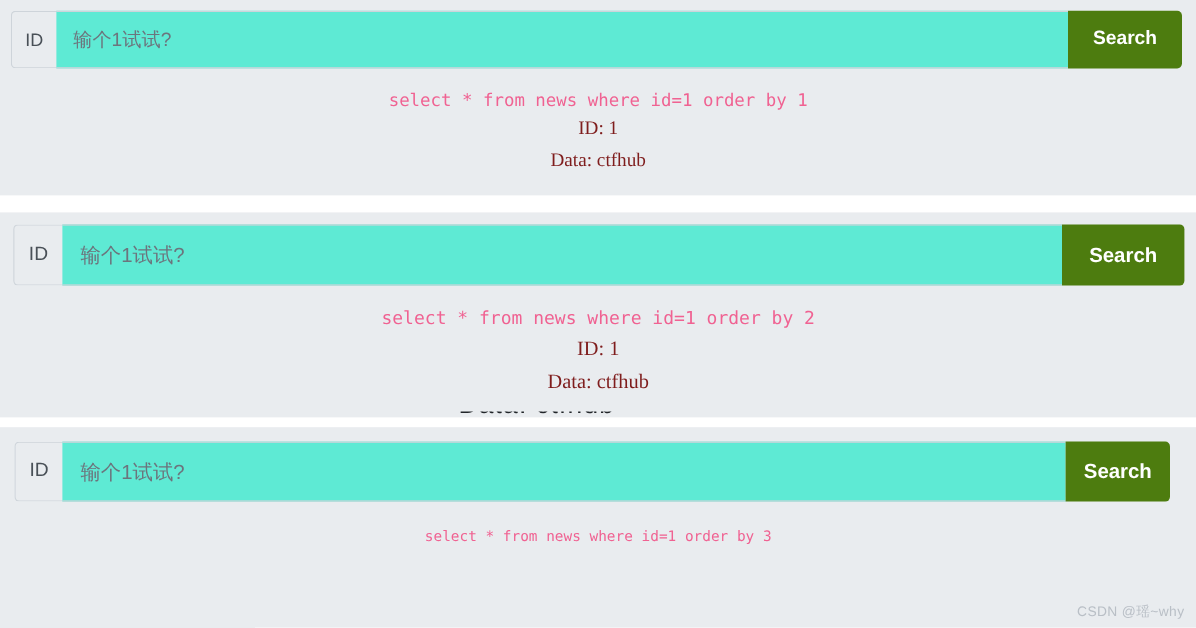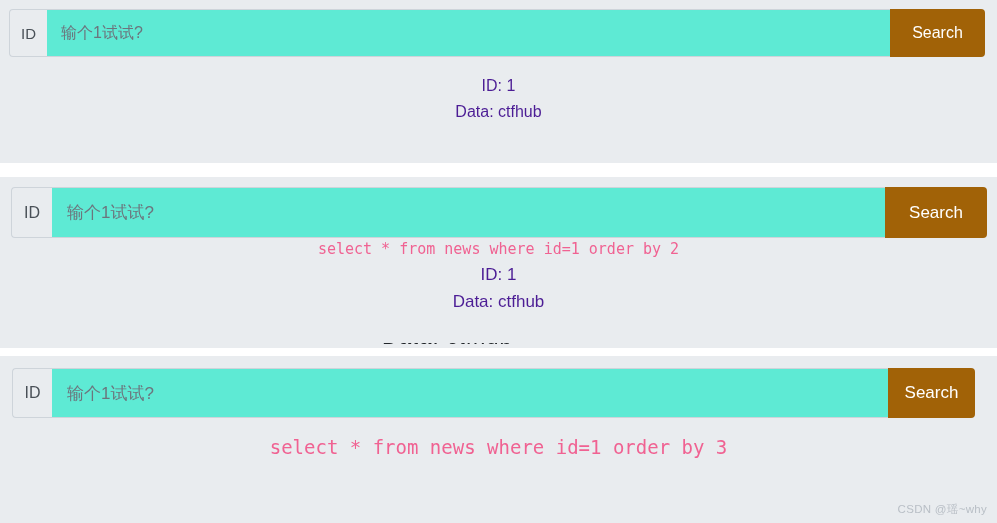--- a/index.html
+++ b/index.html
@@ -67,74 +67,74 @@
     border-right: 0;
     display: flex;
     align-items: center;
     box-sizing: border-box;
     color: #6c757d;
     overflow: hidden;
     white-space: nowrap;
   }
 
   .search-btn {
-    background: #a16207;
+    background: #4d7c0f;
     color: #ffffff;
     border: 0;
     border-top-right-radius: 4px;
     border-bottom-right-radius: 4px;
     display: flex;
     align-items: center;
     justify-content: center;
     box-sizing: border-box;
     cursor: pointer;
-    font-weight: 400;
+    font-weight: 700;
   }
 
   
   .result-area {
     text-align: center;
   }
 
   .sql-line {
     font-family: "DejaVu Sans Mono", "Liberation Mono", monospace;
     color: #f06292;
     white-space: pre;
   }
 
   .kv-line {
-    color: #4c1d95;
-    font-family: Liberation Sans, sans-serif;
+    color: #7f1d1d;
+    font-family: Liberation Serif, serif;
   }
 
   
   #panel-1 .input-group  { margin: 9px 12px 0 9px; height: 48px; }
   #panel-1 .input-prefix { width: 38px; font-size: 15px; }
   #panel-1 .input-field  { padding-left: 14px; font-size: 16px; }
   #panel-1 .search-btn   { width: 95px; font-size: 16px; }
   #panel-1 .result-area  { margin-top: 16px; }
   #panel-1 .sql-line     { font-size: 14.5px; line-height: 22px; }
   #panel-1 .kv-line      { font-size: 16px; line-height: 26px; }
 
   
   #panel-2 .input-group  { margin: 10px 10px 0 11px; height: 51px; }
   #panel-2 .input-prefix { width: 41px; font-size: 16px; }
   #panel-2 .input-field  { padding-left: 15px; font-size: 17px; }
   #panel-2 .search-btn   { width: 102px; font-size: 17px; }
-  #panel-2 .result-area  { }
+  #panel-2 .result-area  { margin-top: 16px; }
   #panel-2 .sql-line     { font-size: 15px; line-height: 23px; }
   #panel-2 .kv-line      { font-size: 17px; line-height: 27px; }
 
   
   #panel-3 .input-group  { margin: 12px 22px 0 12px; height: 50px; }
   #panel-3 .input-prefix { width: 40px; font-size: 16px; }
   #panel-3 .input-field  { padding-left: 15px; font-size: 17px; }
   #panel-3 .search-btn   { width: 87px; font-size: 17px; }
   #panel-3 .result-area  { margin-top: 18px; }
-  #panel-3 .sql-line     { font-size: 19px; line-height: 23px; }
+  #panel-3 .sql-line     { font-size: 12px; line-height: 23px; }
 
   
   #clip-artifact {
     position: absolute;
     top: 343px;
     left: 382px;
     width: 238px;
     height: 9px;
     overflow: hidden;
     pointer-events: none;
@@ -167,20 +167,21 @@
 
 <div class="panel" id="panel-1">
 
   <div class="input-group">
     <div class="input-prefix">ID</div>
     <div class="input-field" title="输个1试试?">输个1试试?</div>
     <div class="search-btn">Search</div>
   </div>
 
   <div class="result-area">
+    <div class="sql-line">select * from news where id=1 order by 1</div>
     <div class="kv-line">ID: 1</div>
     <div class="kv-line">Data: ctfhub</div>
   </div>
 
 </div>
 
 <div class="separator" id="sep-1"></div>
 
 <div class="panel" id="panel-2">
 

